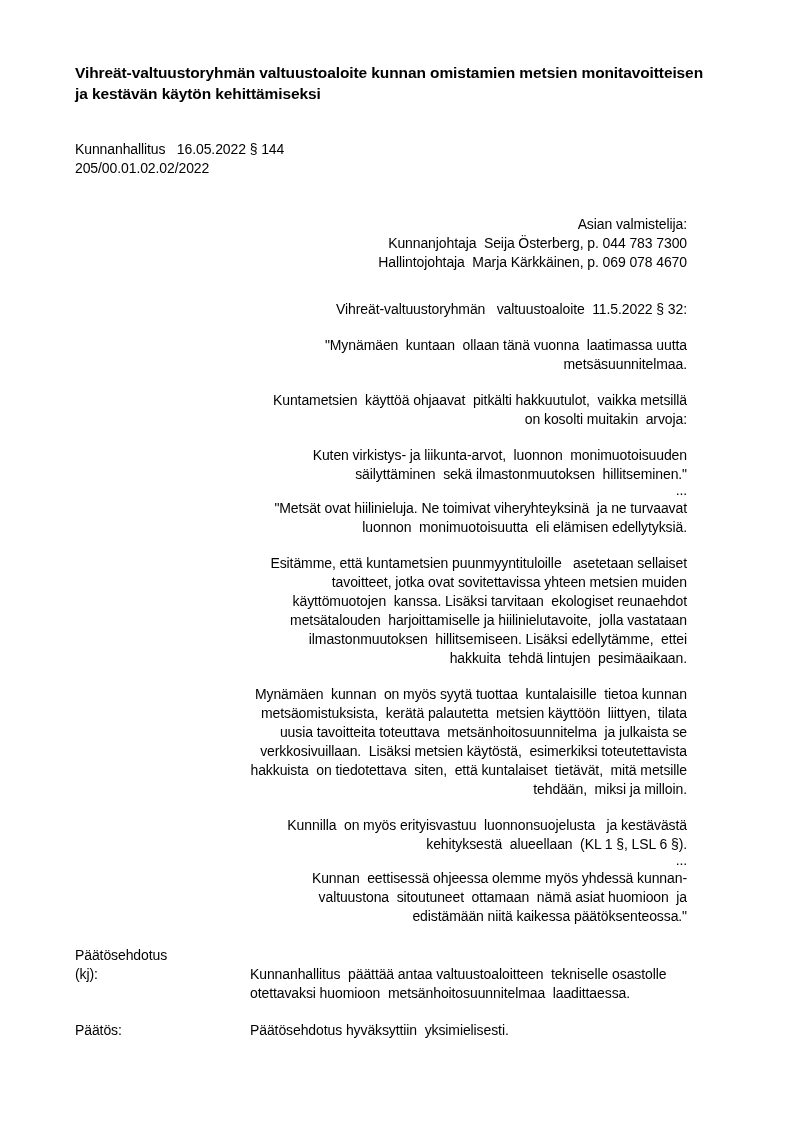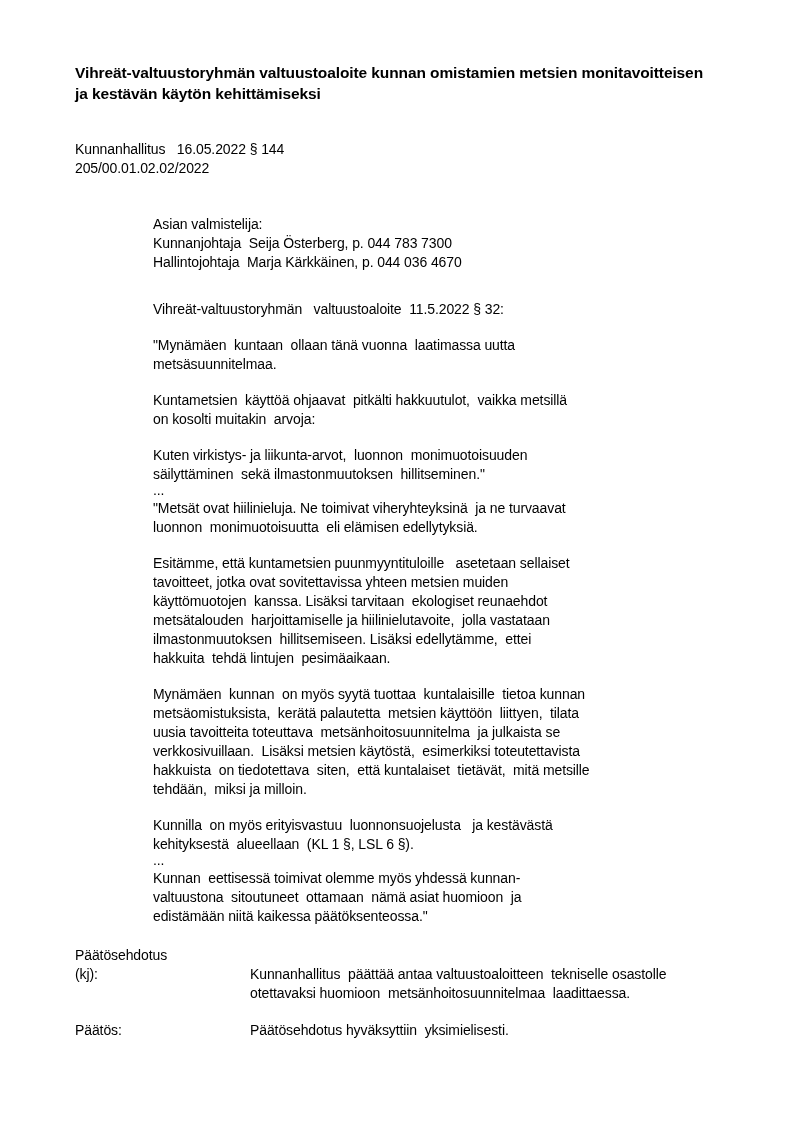--- a/index.html
+++ b/index.html
@@ -20,22 +20,23 @@
   }
   .title {
     font-weight: bold;
     font-size: 15.5px;
     line-height: 21px;
     white-space: pre-wrap;
   }
   .meta { margin-top: 36px; }
   .meta div { white-space: pre-wrap; }
   .content {
-    margin-left: 78px;
+    margin-left: 107px;
     width: 505px;
+    text-align: right;
   }
   .preparer { margin-top: 37px; }
   .preparer div { white-space: pre-wrap; }
   .initiative-heading {
     margin-top: 28px;
     white-space: pre-wrap;
   }
   .para {
     margin: 17px 0 0 0;
     white-space: pre-wrap;
@@ -73,21 +74,21 @@
   <div class="meta">
     <div>Kunnanhallitus   16.05.2022 § 144</div>
     <div>205/00.01.02.02/2022</div>
   </div>
 
   <div class="content">
 
     <div class="preparer">
       <div>Asian valmistelija:</div>
       <div>Kunnanjohtaja  Seija Österberg, p. 044 783 7300</div>
-      <div>Hallintojohtaja  Marja Kärkkäinen, p. 044 036 4670</div>
+      <div>Hallintojohtaja  Marja Kärkkäinen, p. 069 078 4670</div>
     </div>
 
     <div class="initiative-heading">Vihreät-valtuustoryhmän   valtuustoaloite  11.5.2022 § 32:</div>
 
     <div class="para">"Mynämäen  kuntaan  ollaan tänä vuonna  laatimassa uutta
 metsäsuunnitelmaa.</div>
 
     <div class="para">Kuntametsien  käyttöä ohjaavat  pitkälti hakkuutulot,  vaikka metsillä
 on kosolti muitakin  arvoja:</div>
 
@@ -111,21 +112,21 @@
 uusia tavoitteita toteuttava  metsänhoitosuunnitelma  ja julkaista se
 verkkosivuillaan.  Lisäksi metsien käytöstä,  esimerkiksi toteutettavista
 hakkuista  on tiedotettava  siten,  että kuntalaiset  tietävät,  mitä metsille
 tehdään,  miksi ja milloin.</div>
 
     <div class="para">Kunnilla  on myös erityisvastuu  luonnonsuojelusta   ja kestävästä
 kehityksestä  alueellaan  (KL 1 §, LSL 6 §).</div>
 
     <div class="dots">...</div>
 
-    <div class="para after-dots">Kunnan  eettisessä toimivat olemme myös yhdessä kunnan-
+    <div class="para after-dots">Kunnan  eettisessä ohjeessa olemme myös yhdessä kunnan-
 valtuustona  sitoutuneet  ottamaan  nämä asiat huomioon  ja
 edistämään niitä kaikessa päätöksenteossa."</div>
 
   </div>
 
   <div class="decision-row">
     <div class="label">Päätösehdotus
 (kj):</div>
     <div class="text offset">Kunnanhallitus  päättää antaa valtuustoaloitteen  tekniselle osastolle
 otettavaksi huomioon  metsänhoitosuunnitelmaa  laadittaessa.</div>

